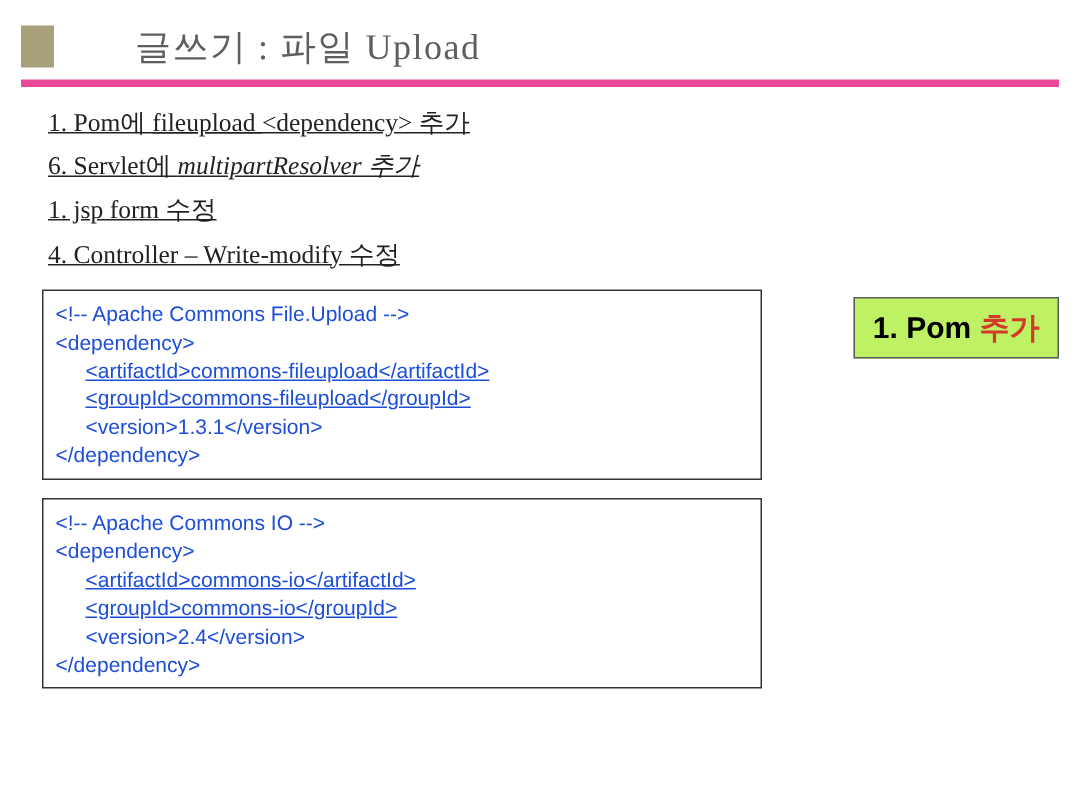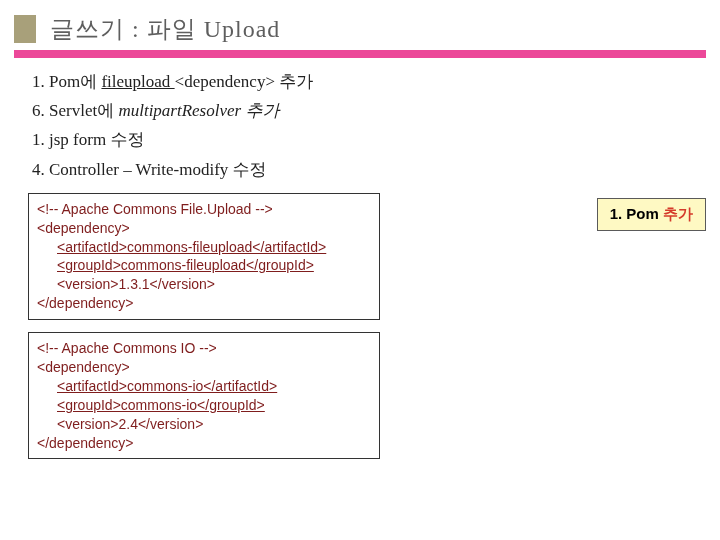--- a/index.html
+++ b/index.html
@@ -8,65 +8,67 @@
       width: 720px;
       height: 540px;
       background: #ffffff;
       font-family: Georgia, serif;
       position: relative;
       overflow: hidden;
     }
     .title-bar {
       display: flex;
       align-items: center;
-      border-bottom: 8px solid #ec4899;
+      border-bottom: 5px solid #ec4899;
       height: 50px;
       margin: 8px 14px 10px 14px;
+      gap: 40px;
     }
     .title-bullet {
       width: 22px;
       height: 28px;
       background: #a8a07a;
       margin-right: 14px;
     }
     .title-text {
       font-size: 24px;
       color: #5e5e5e;
       letter-spacing: 1px;
     }
     .steps {
       margin: 4px 0 10px 32px;
       font-size: 17px;
       color: #222;
       line-height: 1.6;
+      text-decoration: underline;
     }
     .step { margin-bottom: 2px; }
     .underline { text-decoration: underline; }
     .italic { font-style: italic; }
     .code-box {
       border: 1px solid #333;
       margin: 0 0 12px 28px;
       padding: 6px 8px;
-      width: 352px;
+      width: 480px;
       font-family: Arial, Helvetica, sans-serif;
       font-size: 14px;
       line-height: 1.35;
-      color: #7f1d1d;
+      color: #1d4ed8;
     }
     .code-line { white-space: pre; }
     .indent { padding-left: 20px; display: inline-block; }
     .caption-box {
       position: absolute;
       top: 198px;
       right: 14px;
       border: 1px solid #5a5a5a;
-      background: #fef9c3;
+      background: #bef264;
       padding: 6px 12px;
       font-family: Arial, Helvetica, sans-serif;
-      font-size: 15px;
+      font-size: 20px;
       font-weight: bold;
     }
     .caption-box .red { color: #d43a2a; }
   </style>
 </head>
 <body>
 
 <div class="title-bar">
   <div class="title-bullet"></div>
   <div class="title-text">글쓰기 : 파일 Upload</div>

